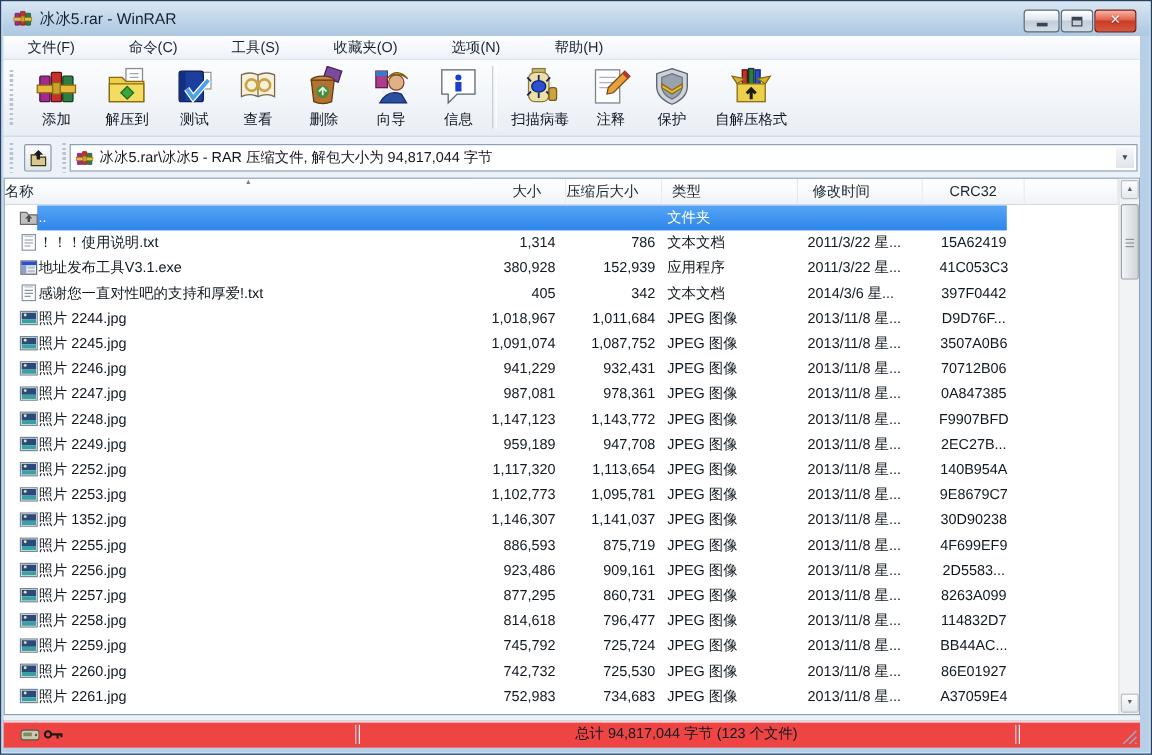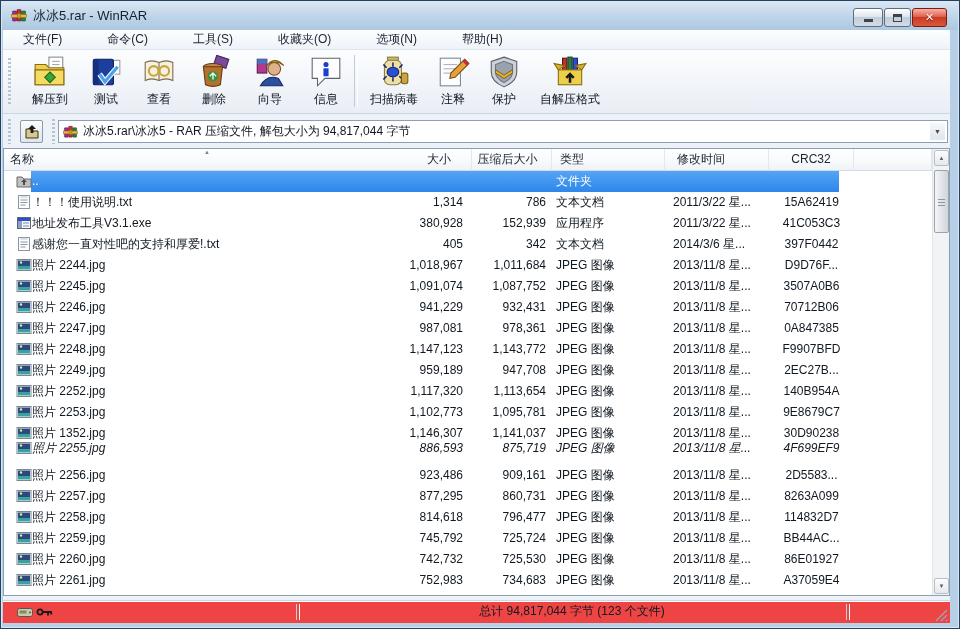--- a/index.html
+++ b/index.html
@@ -121,20 +121,30 @@
         <span class="g-x">✕</span>
       </div>
   </div>
 </div>
 
 <div class="client">
   <div class="menubar" id="menubar"><span class="mitem">文件(F)</span><span class="mitem">命令(C)</span><span class="mitem">工具(S)</span><span class="mitem">收藏夹(O)</span><span class="mitem">选项(N)</span><span class="mitem">帮助(H)</span></div>
 
   <div class="toolbar" id="toolbar">
     <span class="tgrip"></span>
+  <div class="tbtn" style="width: 56px;">
+        <span class="ticon"><svg width="100%" height="100%" viewBox="0 0 32 32" xmlns="http://www.w3.org/2000/svg">
+            <rect x="3" y="8" width="8" height="20" rx="1" fill="#a3288f" stroke="#4d1247"></rect>
+            <rect x="12" y="5" width="8" height="23" rx="1" fill="#c62f2a" stroke="#5a0f0f"></rect>
+            <rect x="21" y="8" width="8" height="20" rx="1" fill="#2e7d44" stroke="#0f3d1c"></rect>
+            <rect x="1" y="15" width="30" height="6" fill="#e7ba3e" stroke="#8a6a10"></rect>
+            <rect x="13" y="13" width="6" height="9" fill="#c9a22f" stroke="#8a6a10"></rect>
+          </svg></span>
+        <span class="tlabel">添加</span>
+      </div>
       <div class="tbtn" style="width: 62px;">
         <span class="ticon"><svg width="100%" height="100%" viewBox="0 0 32 32" xmlns="http://www.w3.org/2000/svg">
             <rect x="15" y="2" width="13" height="15" fill="#fff" stroke="#8a8a8a"></rect>
             <line x1="18" y1="6" x2="25" y2="6" stroke="#9aa"></line>
             <line x1="18" y1="9" x2="25" y2="9" stroke="#9aa"></line>
             <path d="M2 9 h10 l3 3 h14 v16 H2 z" fill="#ecd04a" stroke="#8a6a10"></path>
             <path d="M2 14 h27 v14 H2 z" fill="#f4dc62" stroke="#8a6a10"></path>
             <polygon points="16,16 21,21 16,26 11,21" fill="#3aa53a" stroke="#1c6b1c"></polygon>
           </svg></span>
         <span class="tlabel">解压到</span>
@@ -249,23 +259,23 @@
             <rect x="1" y="15" width="30" height="6" fill="#e7ba3e" stroke="#8a6a10"></rect>
             <rect x="13" y="13" width="6" height="9" fill="#c9a22f" stroke="#8a6a10"></rect>
           </svg></span>
       <span class="cpath">冰冰5.rar\冰冰5 - RAR 压缩文件, 解包大小为 94,817,044 字节</span>
       <span class="cdd">▼</span>
     </div>
   </div>
 
   <div class="filelist">
     <div class="lheader" id="lheader">
-        <div class="hc" style="left: 0px; width: 462px; padding-left: 6px;">名称</div>
+        <div class="hc" style="left: 0px; width: 462px; padding-left: 0;">名称</div>
         <div class="hc" style="left: 386px; width: 82px; text-align: right; padding-right: 20px;">大小</div>
-        <div class="hc" style="left: 468px; width: 80px; text-align: center; padding-right: 8px;">压缩后大小</div>
+        <div class="hc" style="left: 468px; width: 80px; text-align: left; padding-right: 8px;">压缩后大小</div>
         <div class="hc" style="left: 548px; width: 113px; padding-left: 8px;">类型</div>
         <div class="hc" style="left: 661px; width: 104px; padding-left: 12px;">修改时间</div>
         <div class="hc" style="left: 765px; width: 85px; text-align: center;">CRC32</div>
         <div class="hc" style="left: 850px; right: 0px;"></div>
       </div>
     <span class="sortarrow">▲</span>
     <div class="lrows" id="lrows">
         <div class="row sel" style="top: 0px;">
           <span class="ric"><svg width="100%" height="100%" viewBox="0 0 16 16" xmlns="http://www.w3.org/2000/svg">
               <path d="M1 4 h5 l2 2 h7 v8 H1 z" fill="#c0c0c0" stroke="#6a6a6a"></path>
@@ -442,21 +452,21 @@
               <rect x="2" y="9" width="12" height="3.5" fill="#3aa0a0"></rect>
               <circle cx="5" cy="5.5" r="1.2" fill="#e8e890"></circle>
             </svg></span>
           <span class="rname">照片 1352.jpg</span>
           <span class="rsize">1,146,307</span>
           <span class="rpacked">1,141,037</span>
           <span class="rtype">JPEG 图像</span>
           <span class="rmod">2013/11/8 星...</span>
           <span class="rcrc">30D90238</span>
         </div>
-        <div class="row" style="top: 267px; font-style: italic;">
+        <div class="row" style="top: 273px;">
           <span class="ric"><svg width="100%" height="100%" viewBox="0 0 16 16" xmlns="http://www.w3.org/2000/svg">
               <rect x="1" y="2.5" width="14" height="11" fill="#fdfdfd" stroke="#7a8694"></rect>
               <rect x="2" y="3.5" width="12" height="5.5" fill="#2a4a7e"></rect>
               <rect x="2" y="9" width="12" height="3.5" fill="#3aa0a0"></rect>
               <circle cx="5" cy="5.5" r="1.2" fill="#e8e890"></circle>
             </svg></span>
           <span class="rname">照片 2255.jpg</span>
           <span class="rsize">886,593</span>
           <span class="rpacked">875,719</span>
           <span class="rtype">JPEG 图像</span>

